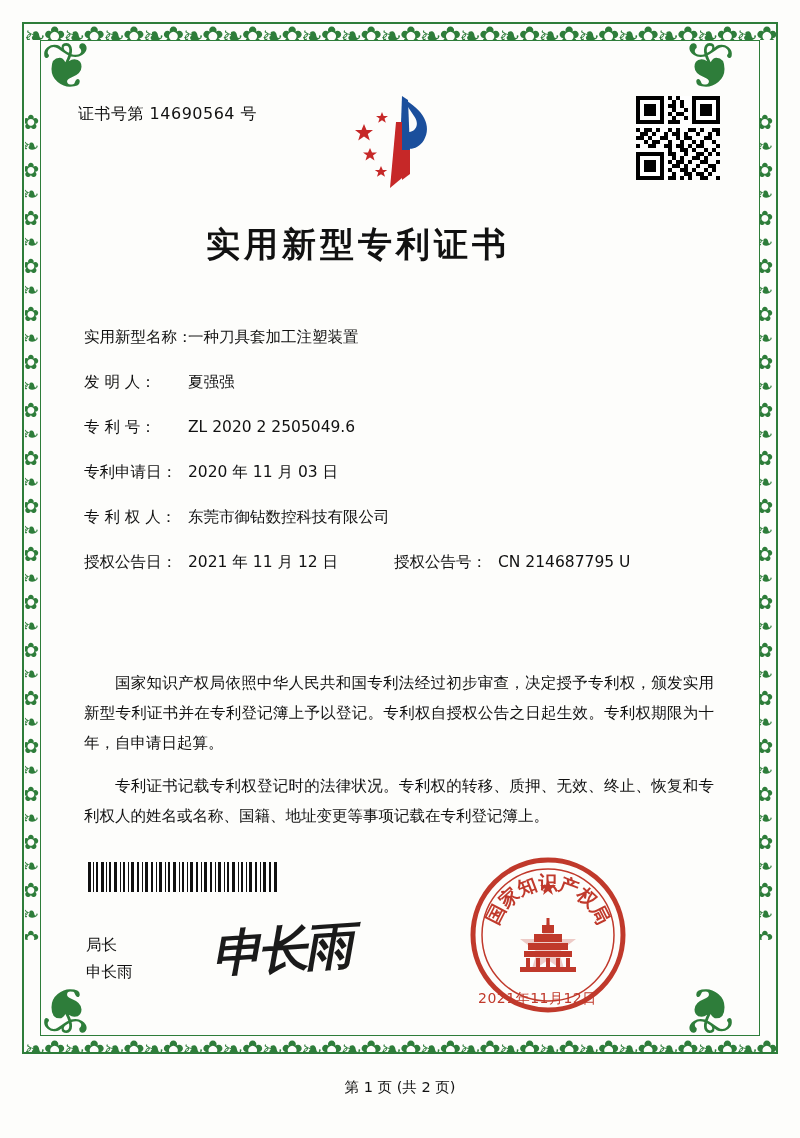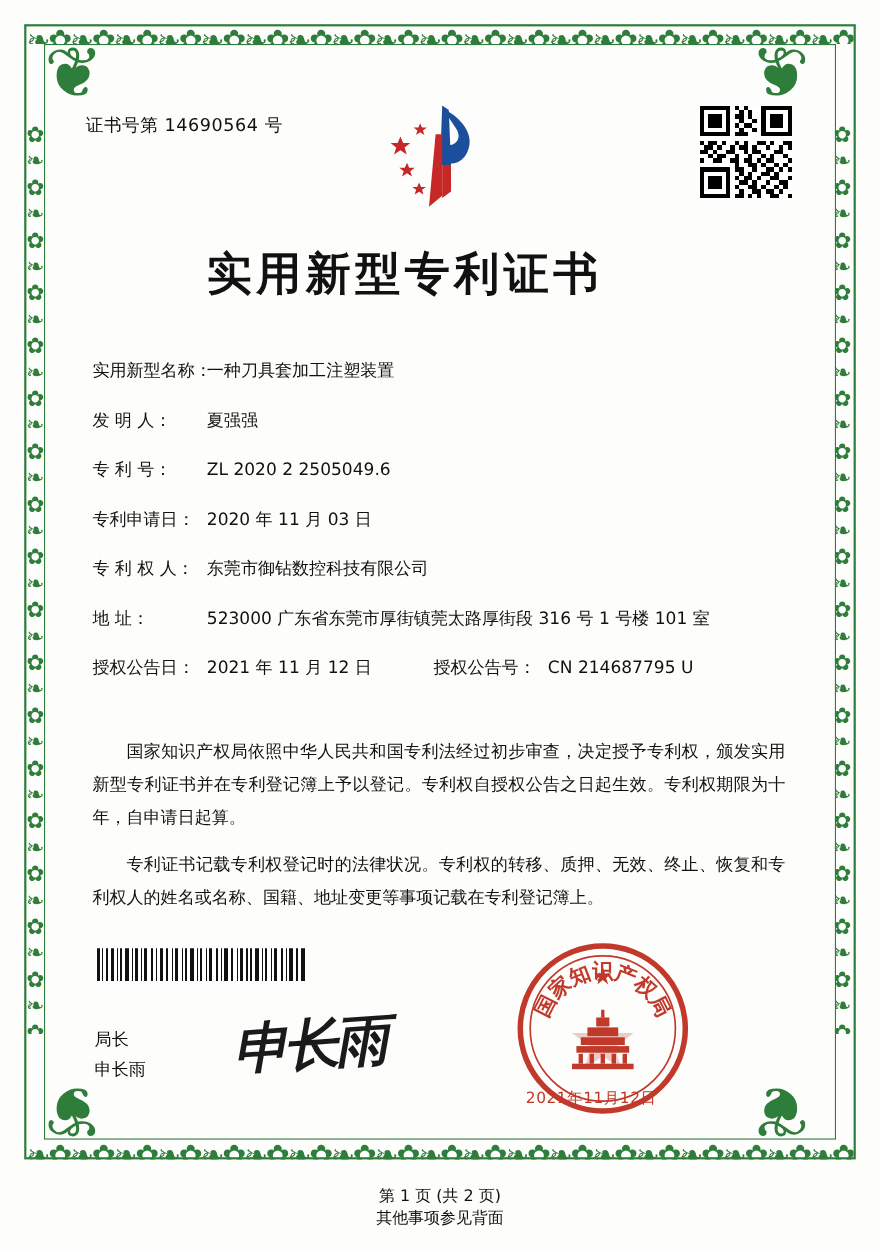--- a/index.html
+++ b/index.html
@@ -103,24 +103,24 @@
     left: 636px; top: 96px;
     width: 84px; height: 84px;
   }
   .logo {
     position: absolute;
     left: 340px; top: 92px;
     width: 120px; height: 108px;
   }
   .title {
     position: absolute;
-    left: 12px; top: 222px;
+    left: 2px; top: 222px;
     width: 712px;
     text-align: center;
-    font-size: 41px;
+    font-size: 34px;
     font-weight: bold;
     letter-spacing: 4px;
     font-family: "DejaVu Sans", "Liberation Sans", sans-serif;
   }
 
   
   .fields {
     position: absolute;
     left: 84px; top: 325px;
     width: 640px;
@@ -399,24 +399,20 @@
     <div class="row">
       <div class="lbl">专利申请日：</div>
       <div class="val">2020 年 11 月 03 日</div>
     </div>
 
     <div class="row">
       <div class="lbl">专 利 权 人：</div>
       <div class="val">东莞市御钻数控科技有限公司</div>
     </div>
 
-    <div class="row">
-      <div class="lbl">地 址：</div>
-      <div class="val">523000 广东省东莞市厚街镇莞太路厚街段 316 号 1 号楼 101 室</div>
-    </div>
 
     <div class="row-split">
       <div class="half-left">
         <div class="lbl-s">授权公告日：</div>
         <div class="val">2021 年 11 月 12 日</div>
       </div>
       <div class="half-right">
         <div class="lbl-s">授权公告号：</div>
         <div class="val">CN 214687795 U</div>
       </div>
@@ -509,15 +505,14 @@
       </g>
       <rect x="-28" y="20" width="56" height="5" fill="#c0392b"></rect>
     </g>
     <g fill="#c0392b">
       <polygon points="80,24 82,30 88,30 83,34 85,40 80,36 75,40 77,34 72,30 78,30"></polygon>
     </g>
   </svg>
   <div class="seal-date">2021年11月12日</div>
 
   <div class="page-no">第 1 页 (共 2 页)</div>
-  <div class="footnote">其他事项参见背面</div>
 
 </div>
 
 </body></html>

